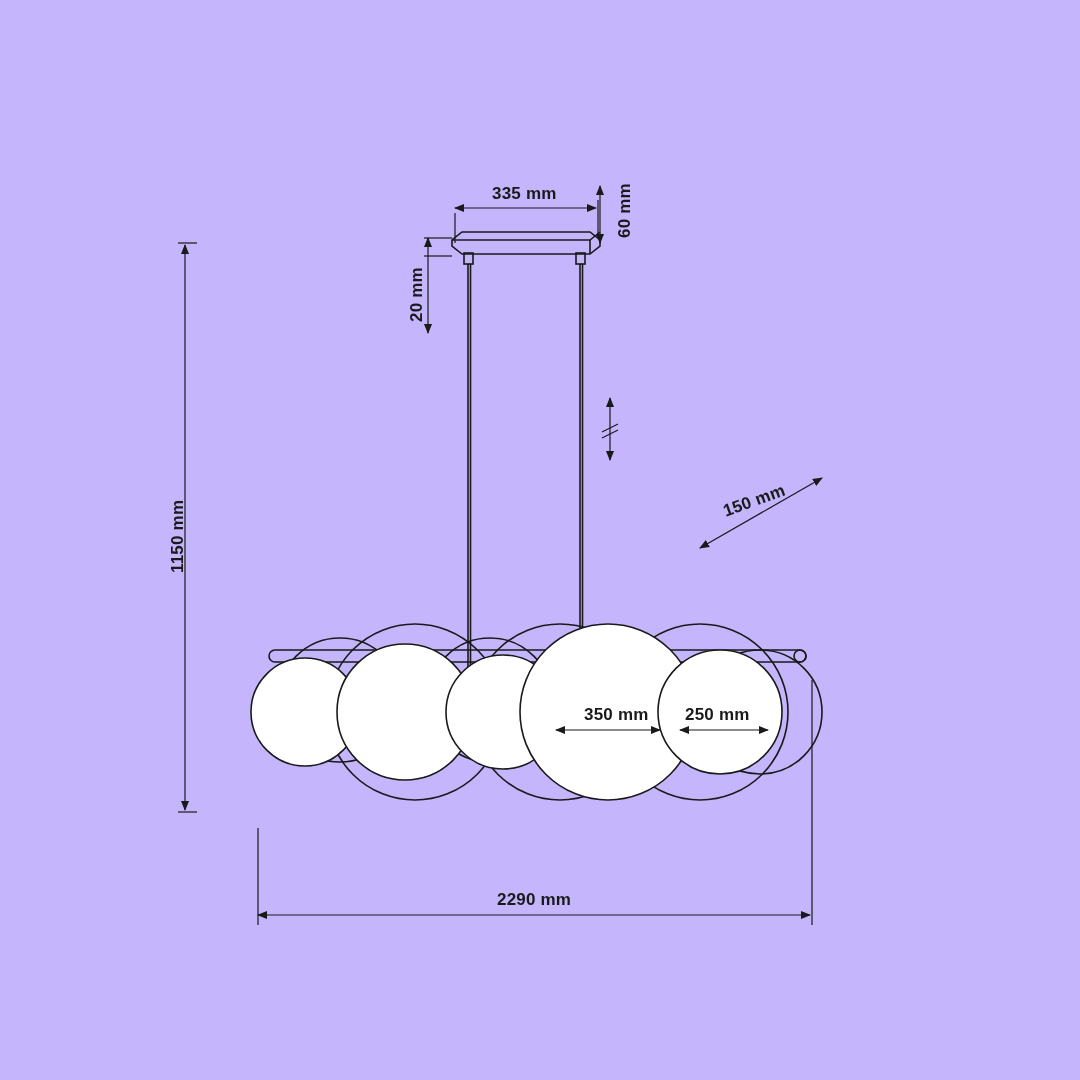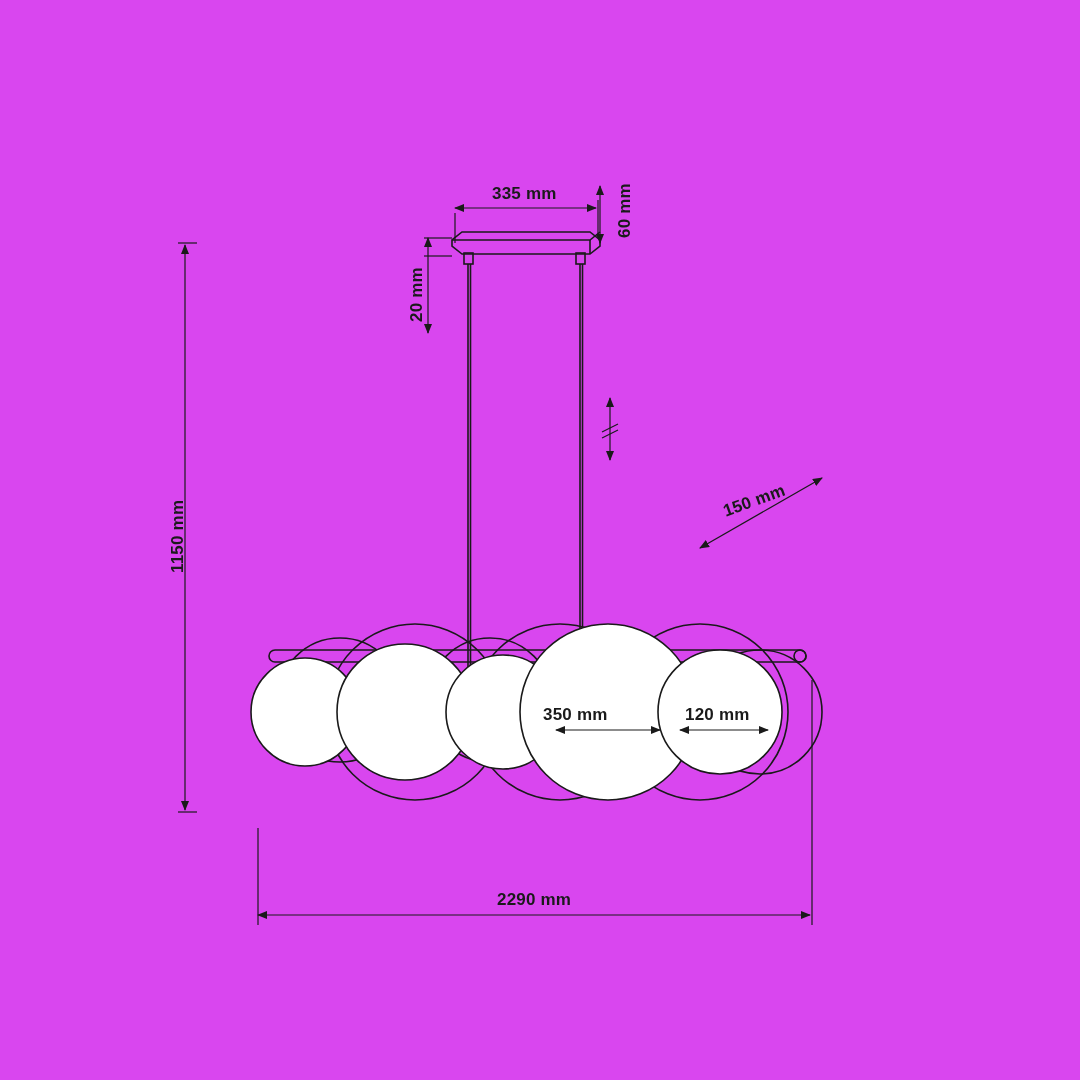--- a/index.html
+++ b/index.html
@@ -7,21 +7,21 @@
     padding: 0;
     background: #ffffff;
   }
   body {
     font-family: "Liberation Sans", sans-serif;
   }
   #sheet {
     position: relative;
     width: 1080px;
     height: 1080px;
-    background: #d946ef;
+    background: #c4b5fd;
     overflow: hidden;
   }
   #drawing {
     position: absolute;
     left: 0;
     top: 0;
     width: 1080px;
     height: 1080px;
   }
   .dim-label {
@@ -134,19 +134,19 @@
   <div class="dim-label" style="left:492px; top:184px;">335 mm</div>
 
   <div class="dim-label vert rot-ccw" style="left:615px; top:238px;">60 mm</div>
 
   <div class="dim-label vert rot-ccw" style="left:407px; top:322px;">20 mm</div>
 
   <div class="dim-label vert rot-ccw" style="left:168px; top:573px;">1150 mm</div>
 
   <div class="dim-label rot-diag" style="left:722px; top:491px;">150 mm</div>
 
-  <div class="dim-label" style="left:543px; top:705px;">350 mm</div>
+  <div class="dim-label" style="left:584px; top:705px;">350 mm</div>
 
-  <div class="dim-label" style="left:685px; top:705px;">120 mm</div>
+  <div class="dim-label" style="left:685px; top:705px;">250 mm</div>
 
   <div class="dim-label" style="left:497px; top:890px;">2290 mm</div>
 
 </div>
 
 </body></html>

